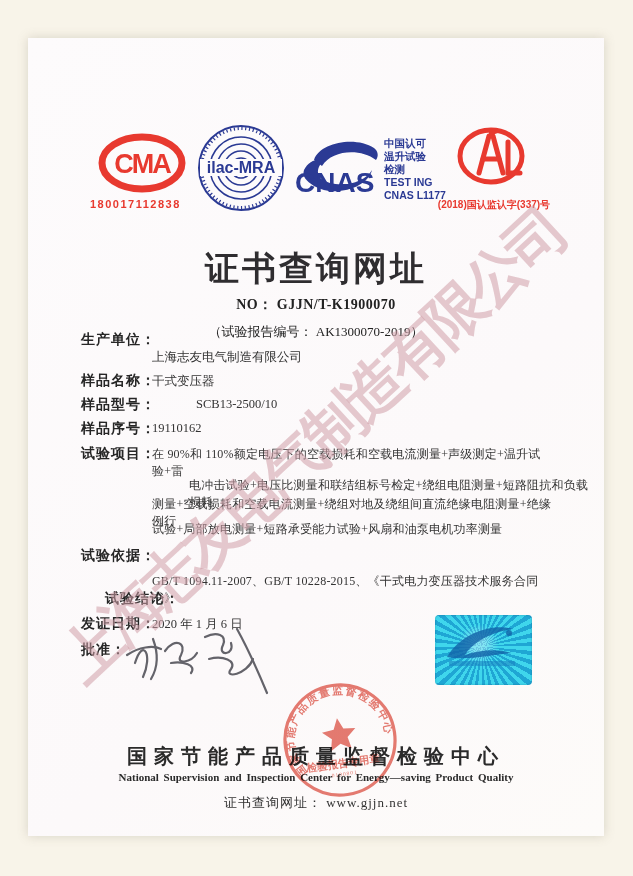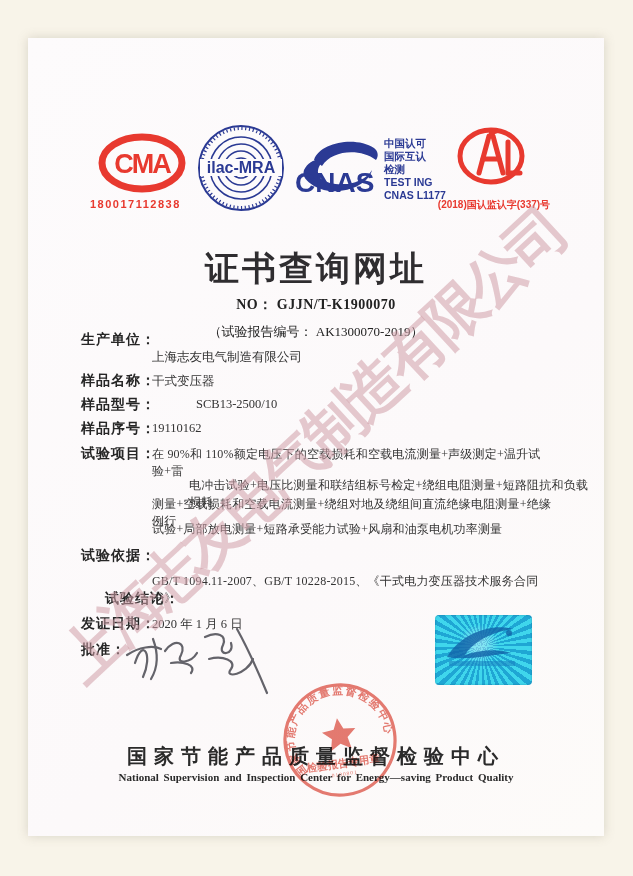--- a/index.html
+++ b/index.html
@@ -84,21 +84,21 @@
     <text x="45" y="49.5" text-anchor="middle" font-family="Liberation Sans, sans-serif" font-size="16" font-weight="bold" fill="#2b3a94">ilac-MRA</text>
   </svg>
 
   <svg class="abs logo-svg" style="left:266px;top:98px;" width="88" height="62" viewBox="0 0 88 62">
     <path d="M20,24 C26,6 62,0 80,12 C84,15 85,20 82,24 C66,12 38,14 28,30 Z" fill="#2b3a94"></path>
     <path d="M10,34 C14,26 22,22 30,24 C24,30 22,36 26,42 C42,54 70,48 78,34 C74,52 40,62 20,50 C12,45 8,40 10,34 Z" fill="#2b3a94"></path>
     <text x="1" y="56" font-family="Liberation Sans, sans-serif" font-size="28" font-weight="bold" fill="#2b3a94" letter-spacing="0">CNAS</text>
   </svg>
   <div class="abs cnas-caption">
     <div>中国认可</div>
-    <div>国际互认</div>
+    <div>温升试验</div>
     <div>检测</div>
     <div>TEST ING</div>
     <div>CNAS L1177</div>
   </div>
 
   <svg class="abs logo-svg" style="left:428px;top:88px;" width="70" height="62" viewBox="0 0 70 62">
     <ellipse cx="35" cy="30" rx="31" ry="26" fill="none" stroke="#e8392f" stroke-width="5"></ellipse>
     <g stroke="#e8392f" stroke-width="5" fill="none" stroke-linecap="round">
       <path d="M23,47 L33,10"></path>
       <path d="M37,10 L47,47"></path>
@@ -157,20 +157,21 @@
   <div class="abs holo">
     <svg width="97" height="70" viewBox="0 0 97 70">
       <path d="M12,42 C26,18 58,8 78,14 C60,16 38,26 30,40 C46,34 66,34 76,38 C58,40 30,46 12,42 Z" fill="#1262a8" opacity=".8"></path>
       <circle cx="74" cy="18" r="3" fill="#1262a8" opacity=".8"></circle>
       <rect x="14" y="46" width="66" height="5" fill="#1a7fc0" opacity=".55"></rect>
     </svg>
   </div>
 
   <div class="abs ctr footer-cn">国家节能产品质量监督检验中心</div>
   <div class="abs ctr footer-en">National Supervision and Inspection Center for Energy—saving Product Quality</div>
+  <div class="abs ctr query">证书查询网址： www.gjjn.net</div>
 
   <svg class="abs stamp" width="124" height="124" viewBox="0 0 124 124">
     <defs>
       <path id="ringpath" d="M29.5,94.5 A46,46 0 1 1 94.5,94.5"></path>
     </defs>
     <g transform="rotate(-8 62 62)" fill="#dd5144" opacity=".82">
       <circle cx="62" cy="62" r="55" fill="none" stroke="#dd5144" stroke-width="3.2"></circle>
       <text font-size="11" font-weight="bold" letter-spacing="1.6">
         <textPath href="#ringpath" startOffset="6">国家节能产品质量监督检验中心</textPath>
       </text>

